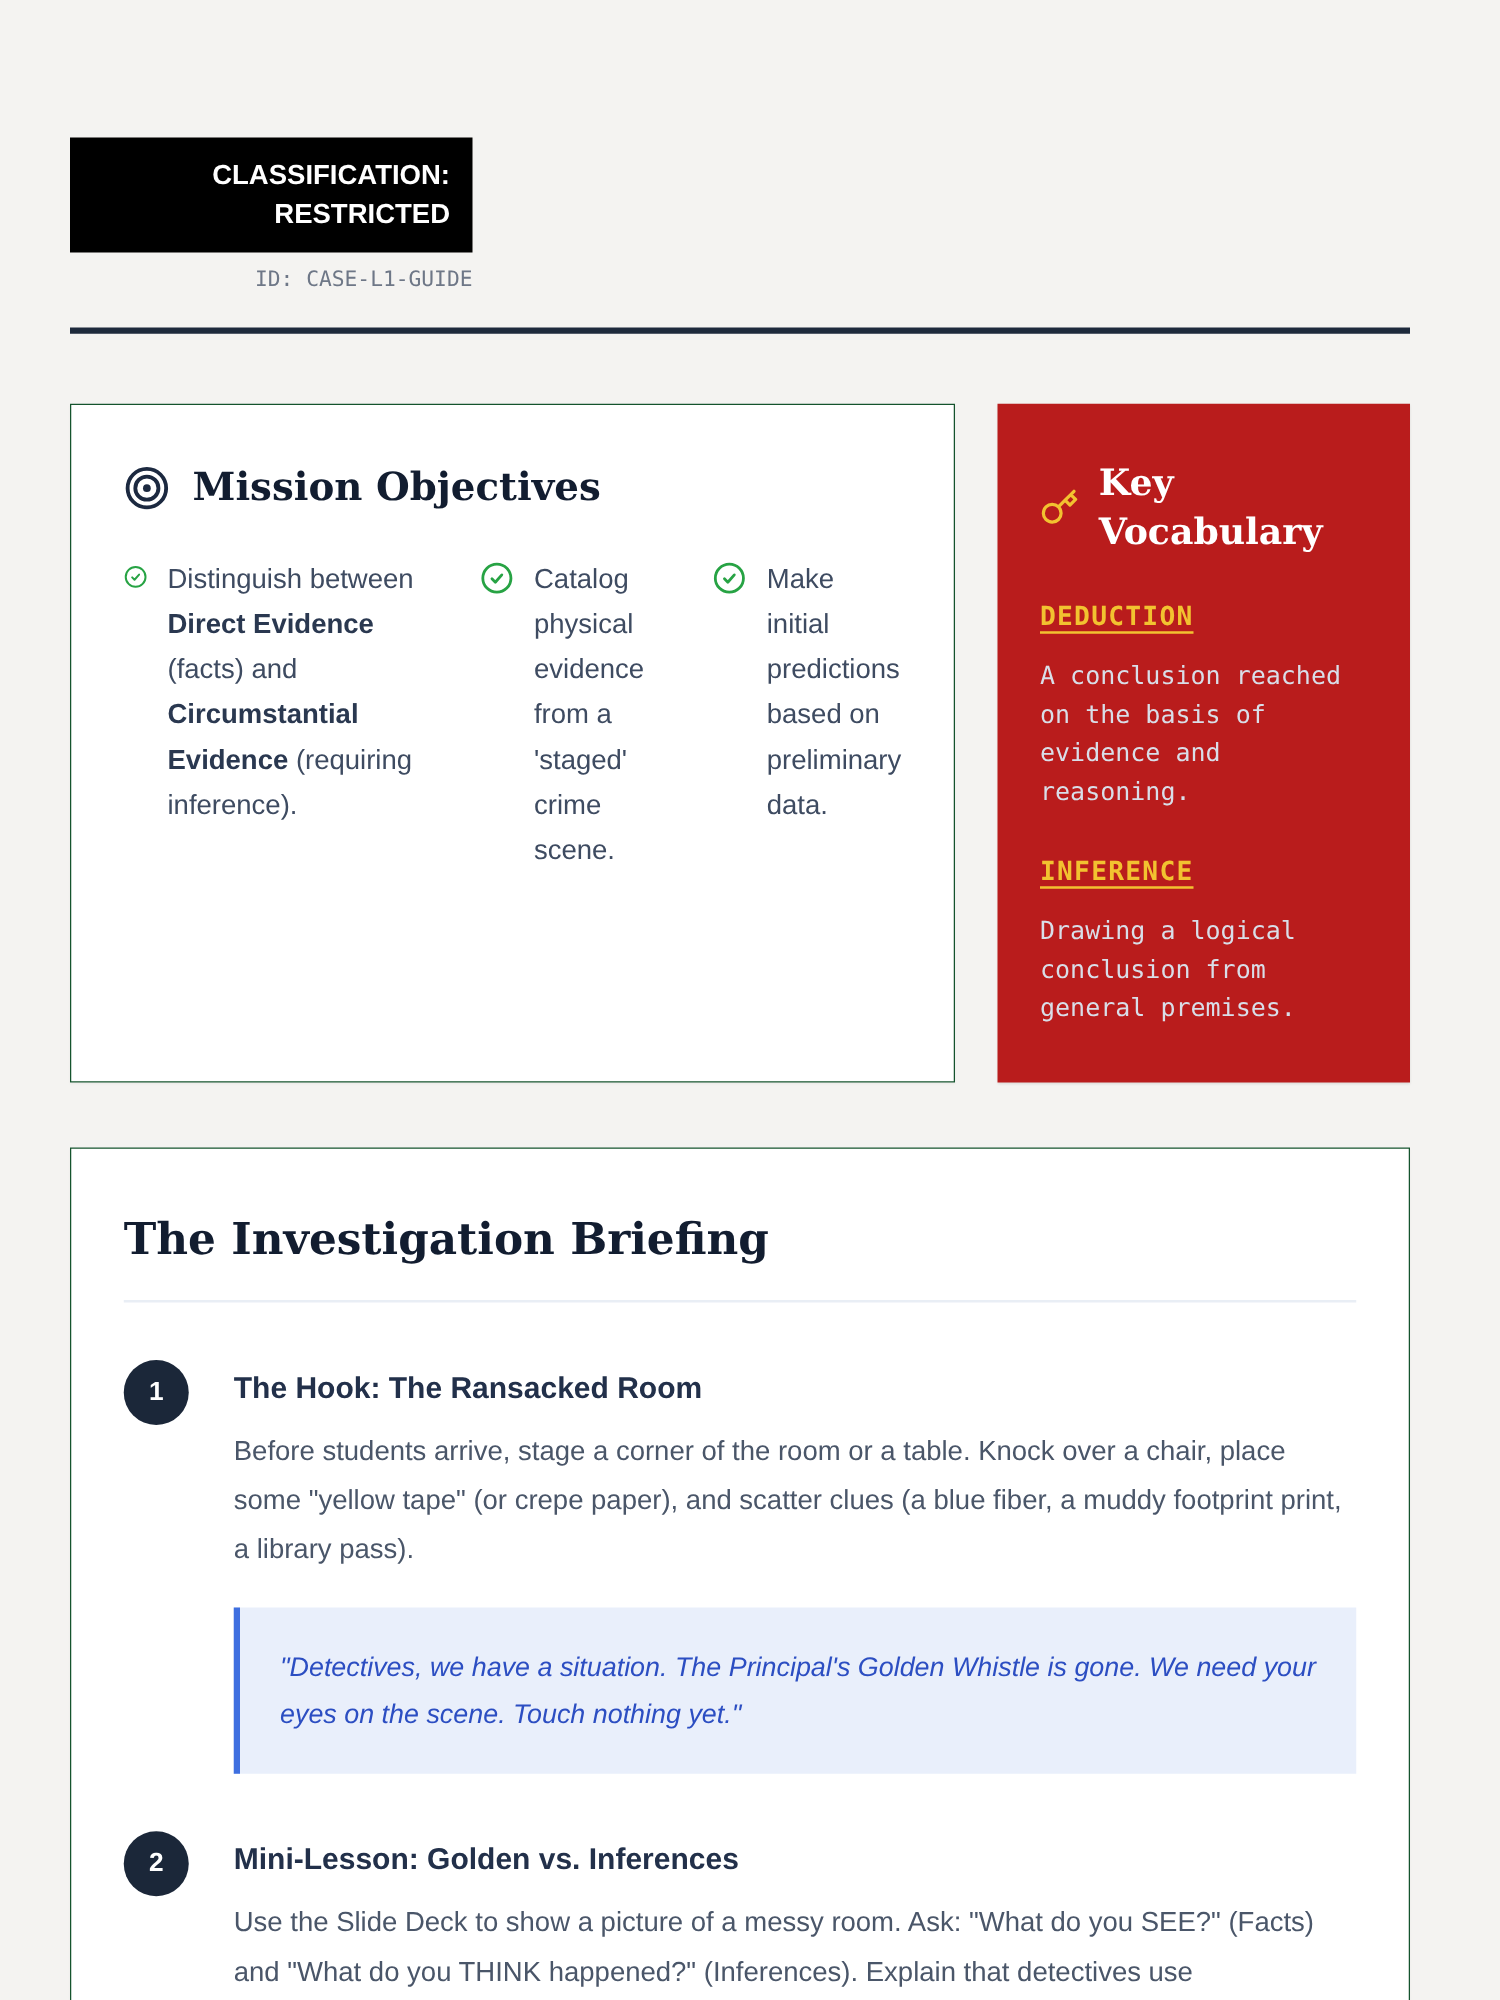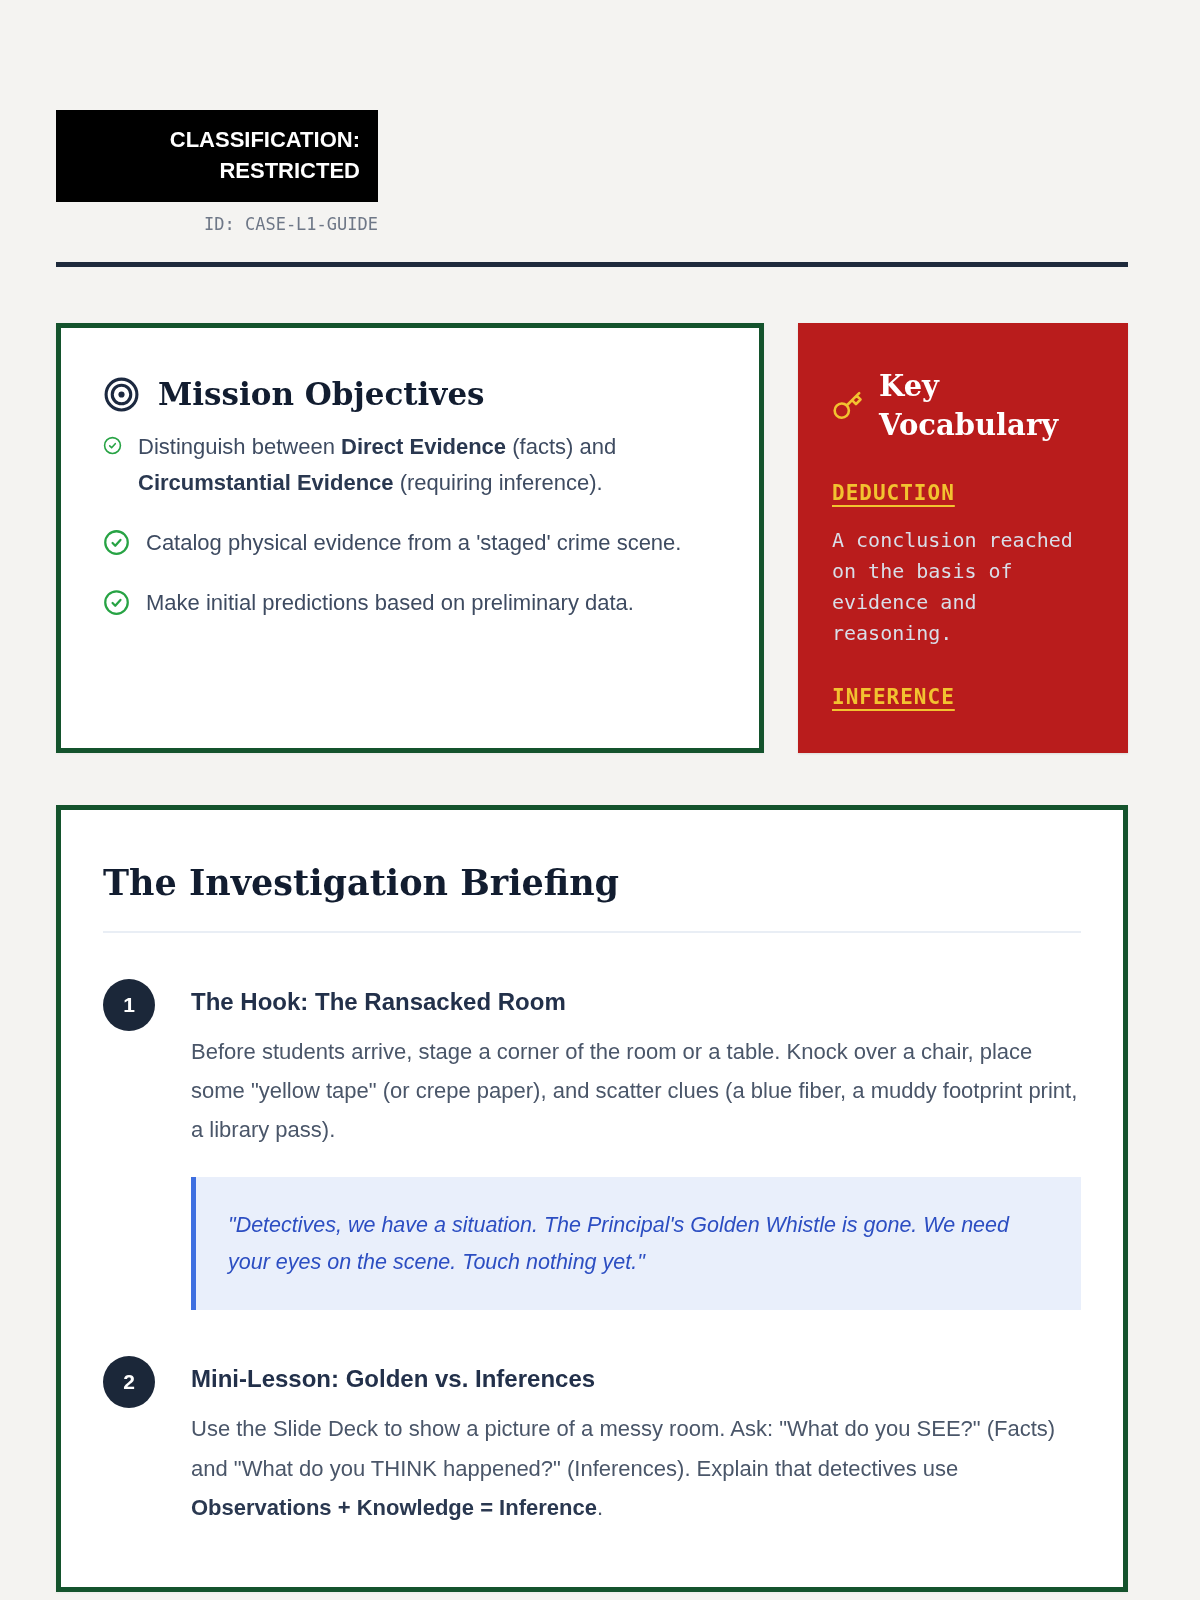--- a/index.html
+++ b/index.html
@@ -45,32 +45,32 @@
     font-family:"DejaVu Sans Mono", monospace;
     font-size:17px;
     color:#6e7787;
   }
   .header-rule { height:5px; background:#1e2a3c; margin-top:28px; }
 
   
   .columns { display:flex; gap:34px; margin-top:56px; align-items:stretch; }
   .card {
     background:#ffffff;
-    border:5px solid #14532d;
+    border:1px solid #14532d;
     box-shadow:0 1px 2px rgba(0,0,0,0.04);
   }
   .objectives-card { flex:1; padding:48px 42px; }
   .obj-title-row { display:flex; align-items:center; gap:18px; }
   .obj-title {
     font-family:"DejaVu Serif", serif;
     font-weight:700;
     font-size:31px;
     color:#121d30;
   }
-  .obj-list { list-style:none; margin-top:16px; display:flex; flex-direction:column; gap:24px; }
+  .obj-list { list-style:none; margin-top:36px; display:flex; flex-direction:row; gap:45px; }
   .obj-item { display:flex; gap:16px; font-size:22px; line-height:1.65; color:#3e4b61; }
   .obj-item b { color:#2a3850; }
   .check-sm { flex:0 0 19px; width:19px; height:19px; margin-top:7px; }
   .check-lg { flex:0 0 27px; width:27px; height:27px; margin-top:4px; }
 
   .vocab-panel {
     flex:0 0 330px;
     background:#b91c1c;
     padding:44px 34px;
     box-shadow:0 1px 2px rgba(0,0,0,0.1);
@@ -195,20 +195,21 @@
           <path d="m21 2-2 2m-7.61 7.61a5.5 5.5 0 1 1-7.778 7.778 5.5 5.5 0 0 1 7.777-7.777zm0 0L15.5 7.5m0 0 3 3L22 7l-3-3m-3.5 3.5L19 4"></path>
         </svg>
         <h2 class="vocab-title">Key Vocabulary</h2>
       </div>
       <div>
         <div class="vocab-term">DEDUCTION</div>
         <div class="vocab-def">A conclusion reached on the basis of evidence and reasoning.</div>
       </div>
       <div>
         <div class="vocab-term">INFERENCE</div>
+        <div class="vocab-def">Drawing a logical conclusion from general premises.</div>
       </div>
     </div>
 
   </div>
 
   <div class="card briefing-card">
     <h2 class="briefing-title">The Investigation Briefing</h2>
     <div class="briefing-rule"></div>
 
     <div class="step">

